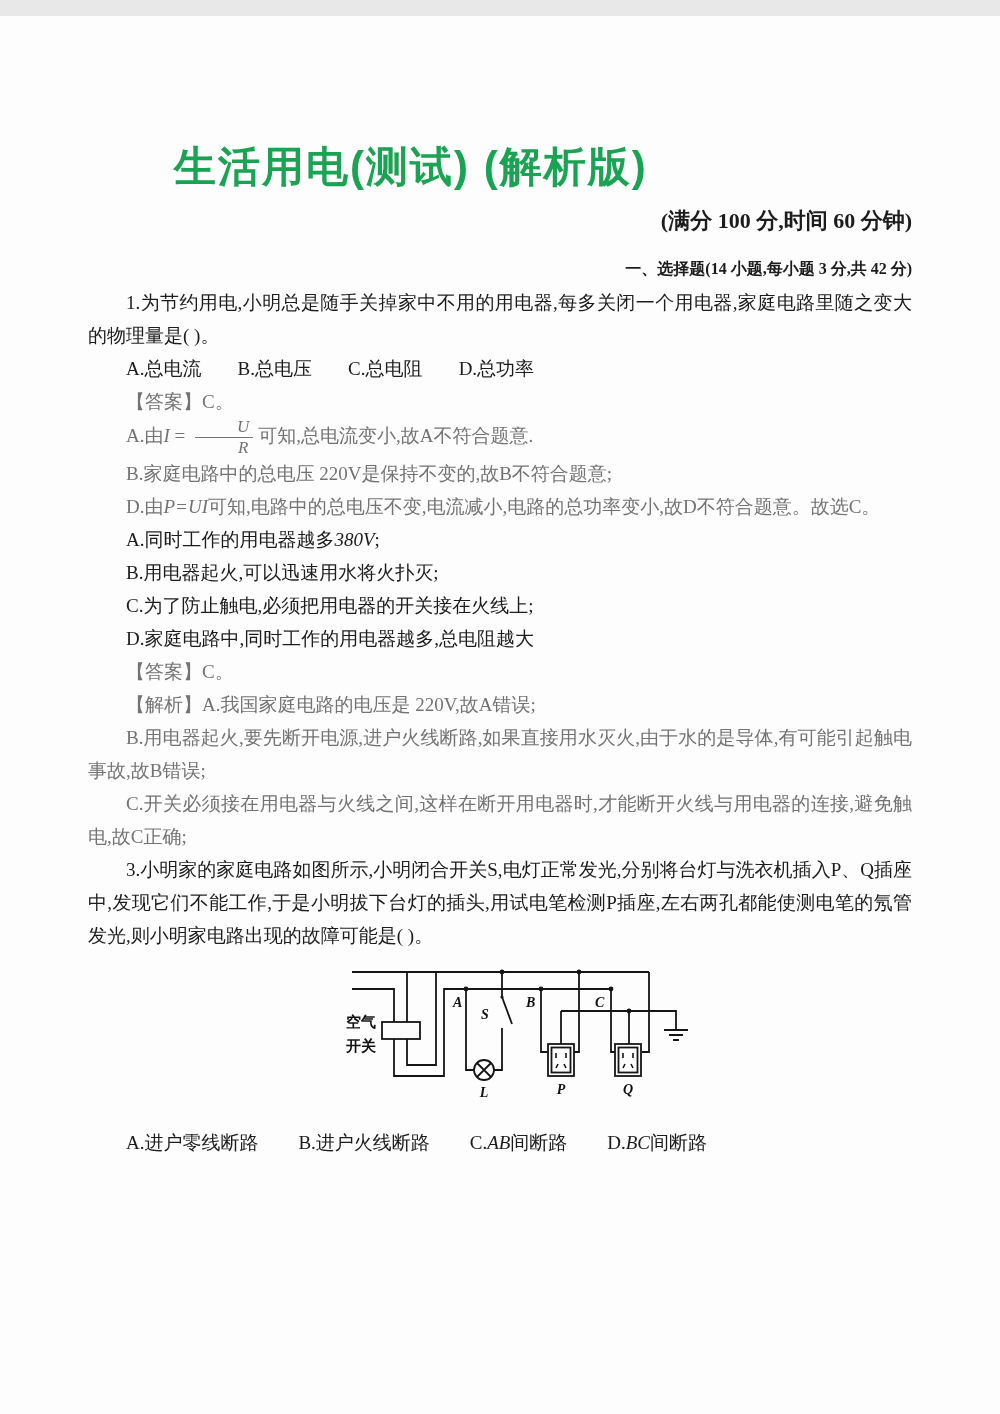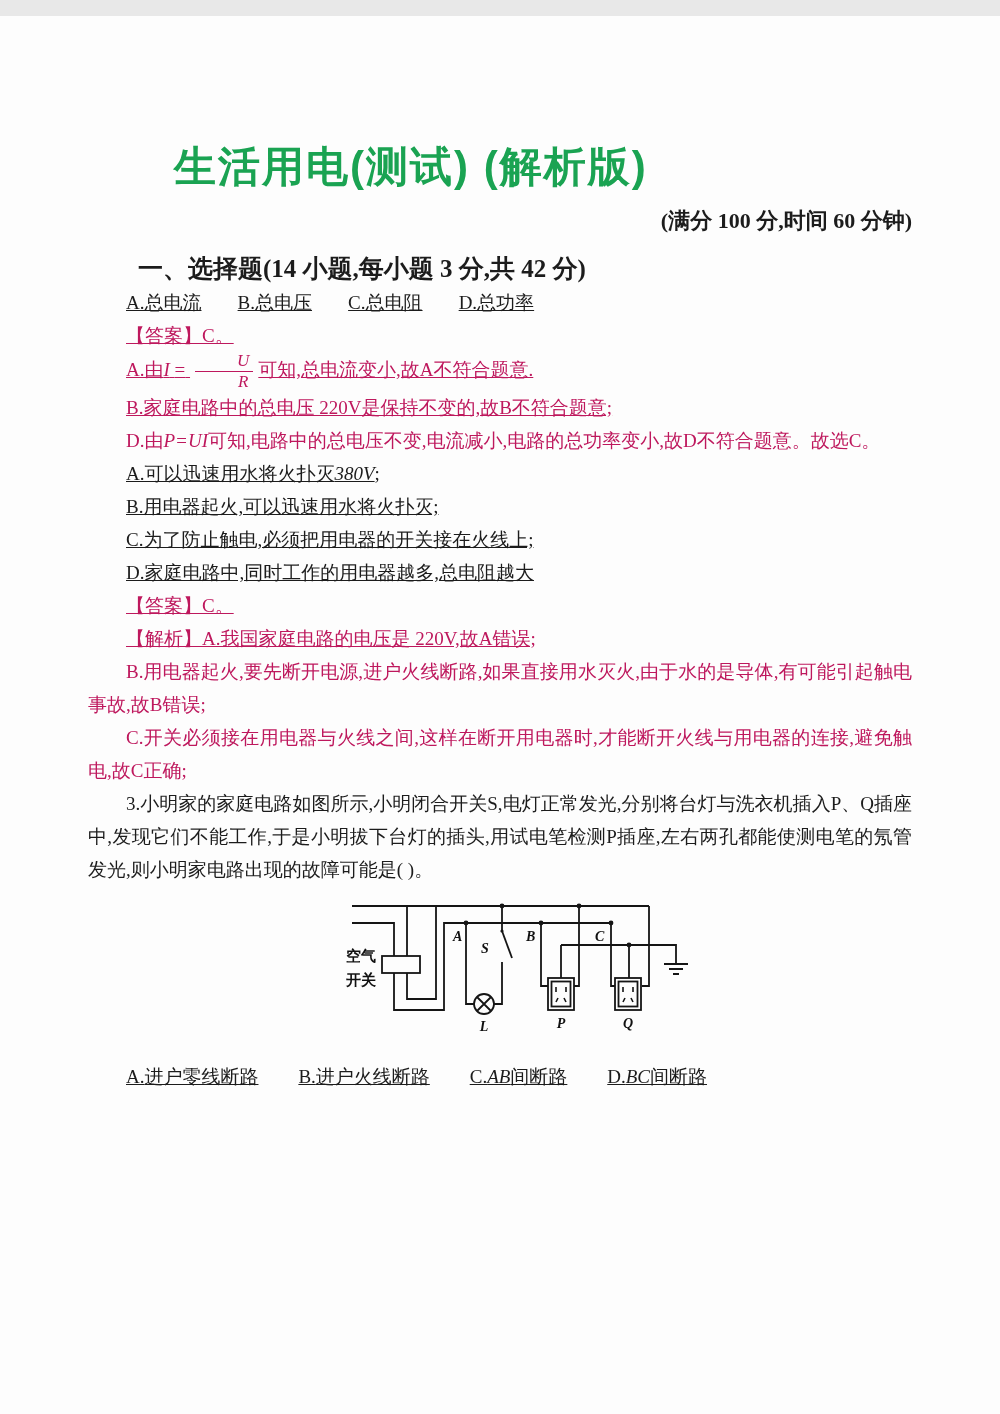--- a/index.html
+++ b/index.html
@@ -26,33 +26,34 @@
   .subtitle {
     margin-top: 14px;
     text-align: right;
     font-weight: bold;
     font-size: 22px;
     line-height: 30px;
   }
   .section-heading {
     margin-top: 16px;
     font-weight: bold;
-    font-size: 25px;
+    font-size: 16px;
     line-height: 34px;
     text-indent: 2em;
+    text-align: right;
   }
   p.para {
     margin: 0;
     font-size: 19px;
     line-height: 33px;
     text-align: justify;
     text-indent: 2em;
   }
-  p.tight { text-align: left; text-decoration: underline; }
-  .red { color: #be185d; }
+  p.tight { text-align: left; }
+  .red { color: #737373; }
   .latin { font-family: "Liberation Serif", "DejaVu Serif", serif; }
   .em-var { font-style: italic; font-family: "Liberation Serif", serif; }
   .opt { margin-right: 1.9em; }
   .opt:last-child { margin-right: 0; }
   .formula-line { margin: 5px 0 5px 0; }
   .frac {
     display: inline-block;
     vertical-align: middle;
     text-align: center;
     line-height: 1.05;
@@ -75,29 +76,30 @@
 </style>
 </head>
 <body>
 
 <div class="page">
 
   <h1 class="title">生活用电(测试) (解析版)</h1>
   <div class="subtitle">(满分 100 分,时间 60 分钟)</div>
   <div class="section-heading">一、选择题(14 小题,每小题 3 分,共 42 分)</div>
 
+  <p class="para">1.为节约用电,小明总是随手关掉家中不用的用电器,每多关闭一个用电器,家庭电路里随之变大的物理量是( )。</p>
   <p class="para tight"><span class="opt">A.总电流</span><span class="opt">B.总电压</span><span class="opt">C.总电阻</span><span class="opt">D.总功率</span></p>
   <p class="para tight red"><span>【答案】</span><span class="latin">C。</span></p>
   <p class="para tight red formula-line"><span>A.由</span><span class="em-var">I</span>
     <span>=</span>
     <span class="frac"><span class="num em-var">U</span><span class="den em-var">R</span></span><span>可知,总电流变小,故A不符合题意.</span></p>
   <p class="para tight red">B.家庭电路中的总电压 220V是保持不变的,故B不符合题意;</p>
   <p class="para red"><span>D.由</span><span class="em-var">P=UI</span><span>可知,电路中的总电压不变,电流减小,电路的总功率变小,故D不符合题意。故选C。</span></p>
 
-  <p class="para tight"><span>A.可以迅速用水将火扑灭</span><span class="em-var">380V</span><span>;</span></p>
+  <p class="para tight"><span>A.同时工作的用电器越多</span><span class="em-var">380V</span><span>;</span></p>
   <p class="para tight">B.用电器起火,可以迅速用水将火扑灭;</p>
   <p class="para tight">C.为了防止触电,必须把用电器的开关接在火线上;</p>
   <p class="para tight">D.家庭电路中,同时工作的用电器越多,总电阻越大</p>
   <p class="para tight red"><span>【答案】</span><span class="latin">C。</span></p>
   <p class="para tight red"><span>【解析】</span><span>A.我国家庭电路的电压是 220V,故A错误;</span></p>
   <p class="para red">B.用电器起火,要先断开电源,进户火线断路,如果直接用水灭火,由于水的是导体,有可能引起触电事故,故B错误;</p>
   <p class="para red">C.开关必须接在用电器与火线之间,这样在断开用电器时,才能断开火线与用电器的连接,避免触电,故C正确;</p>
 
   <p class="para">3.小明家的家庭电路如图所示,小明闭合开关S,电灯正常发光,分别将台灯与洗衣机插入P、Q插座中,发现它们不能工作,于是小明拔下台灯的插头,用试电笔检测P插座,左右两孔都能使测电笔的氖管发光,则小明家电路出现的故障可能是( )。</p>
 

